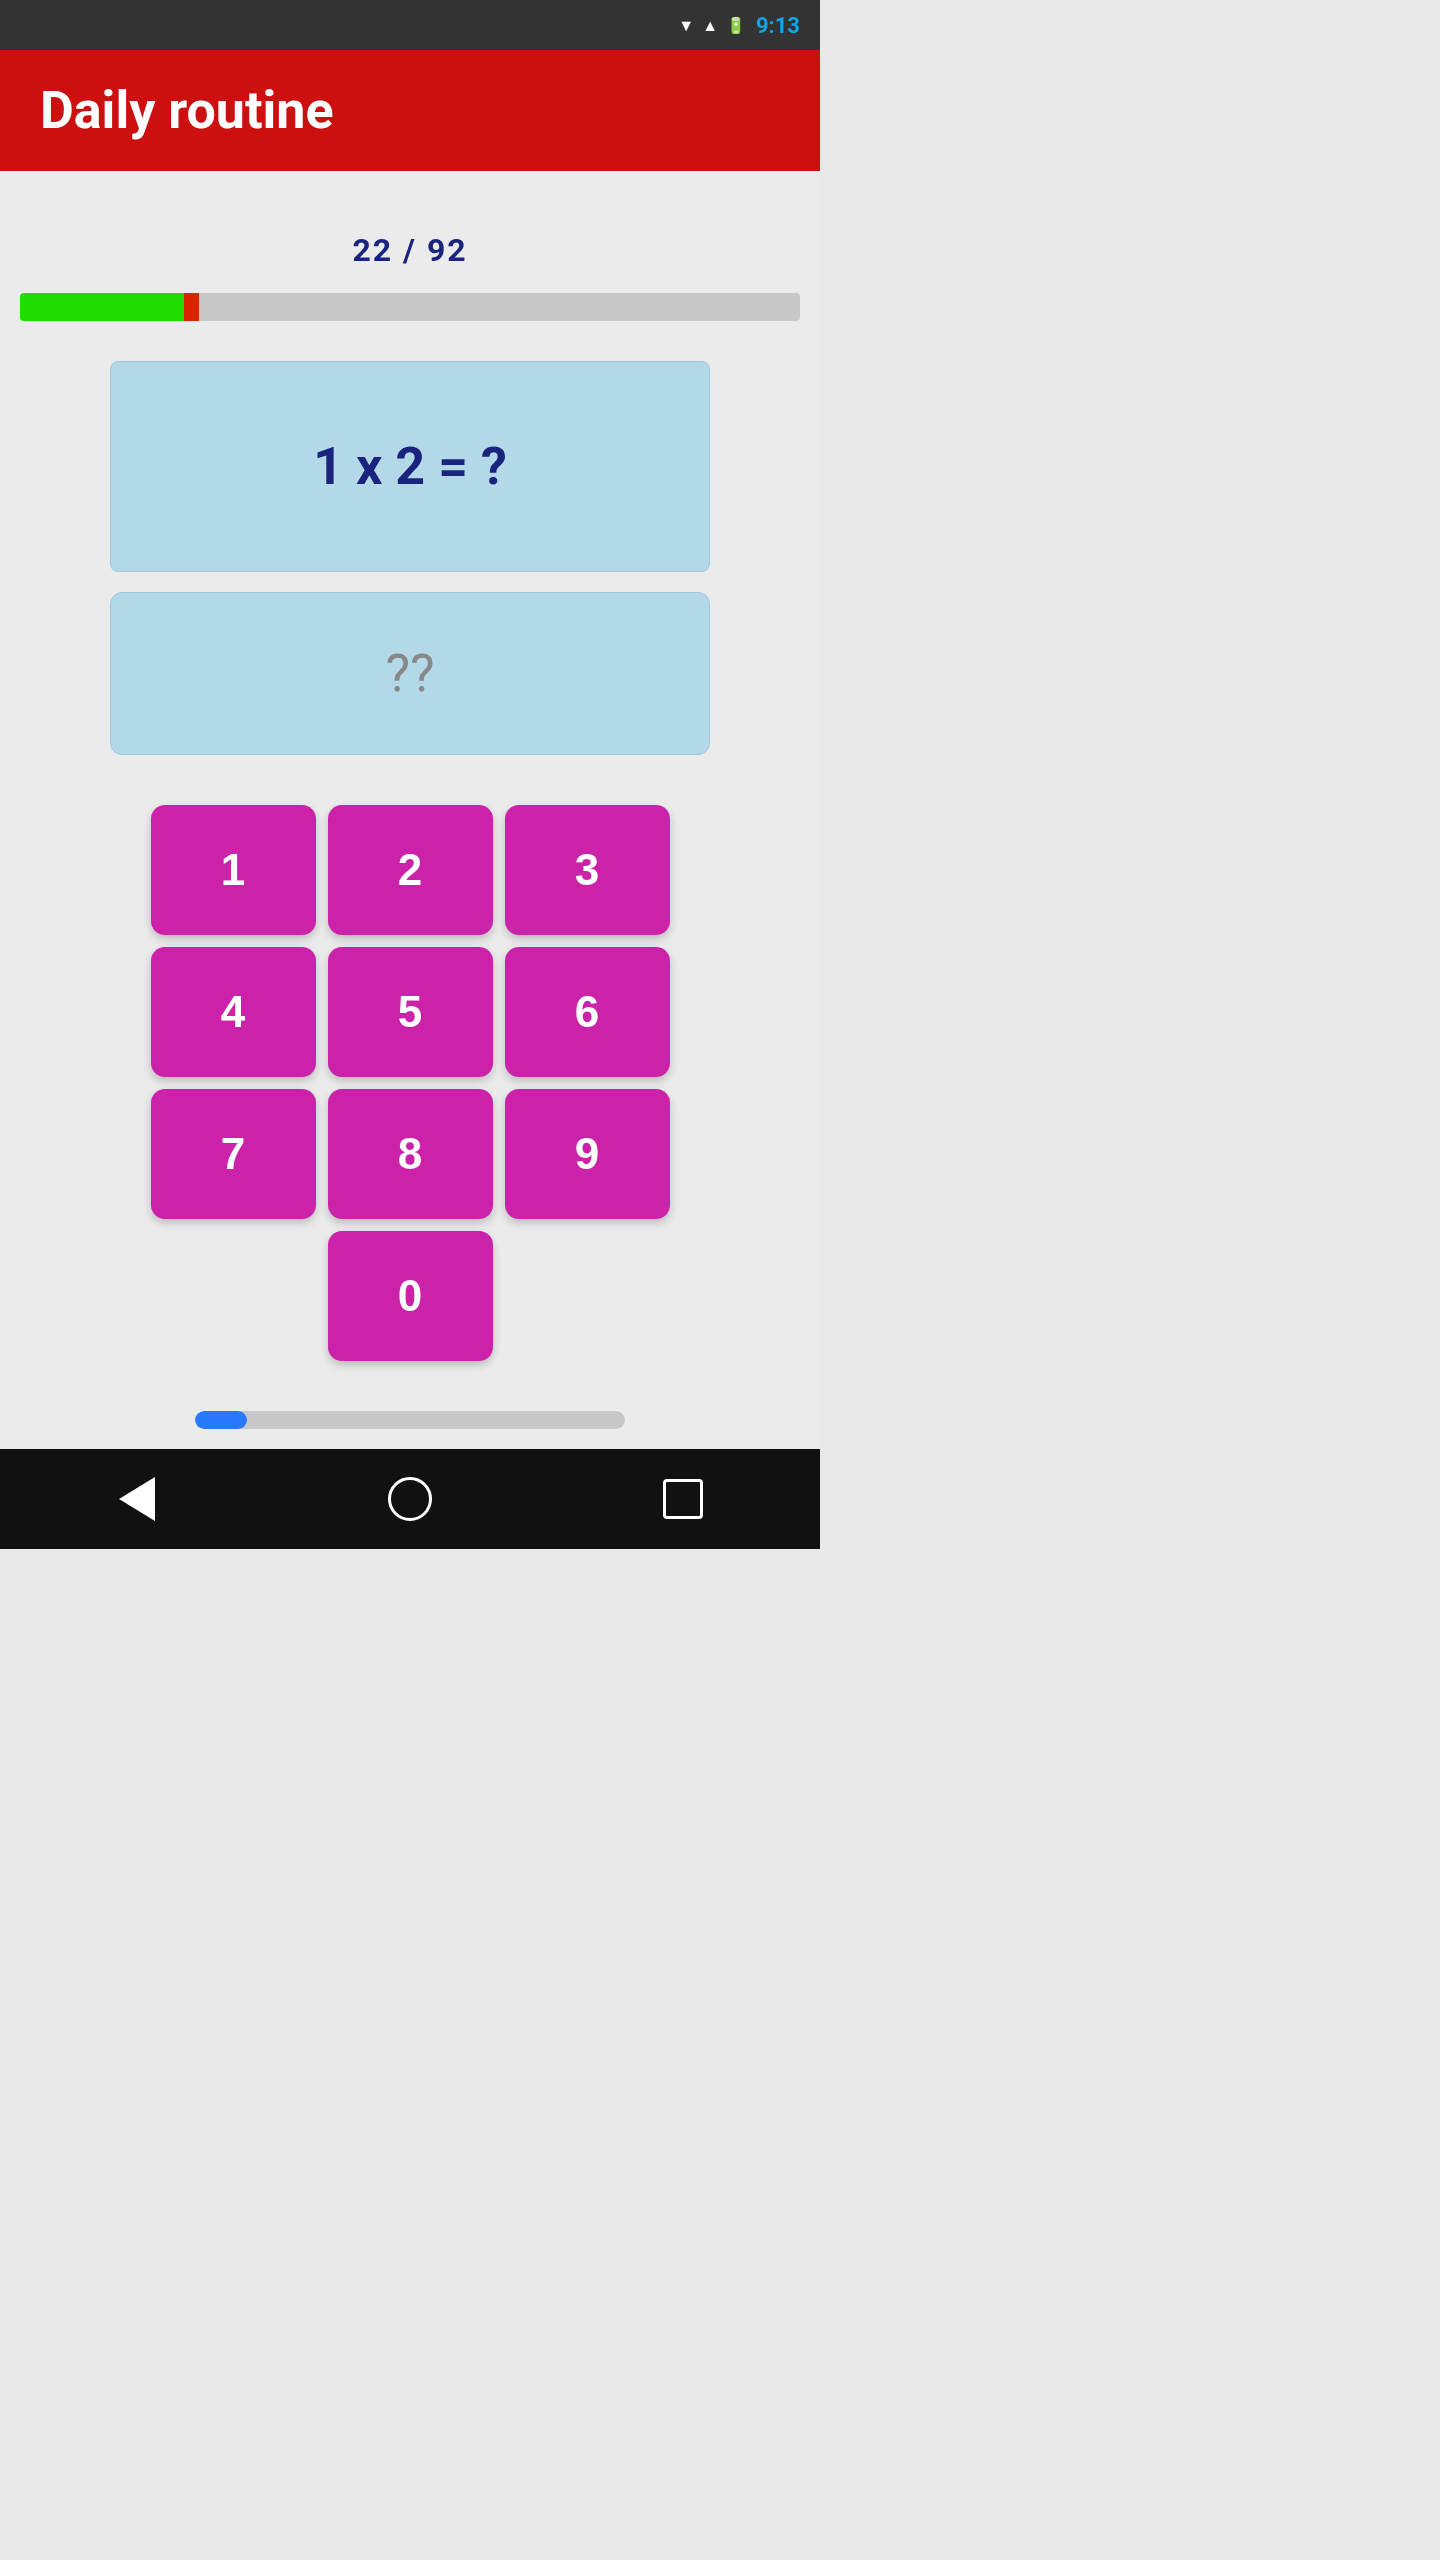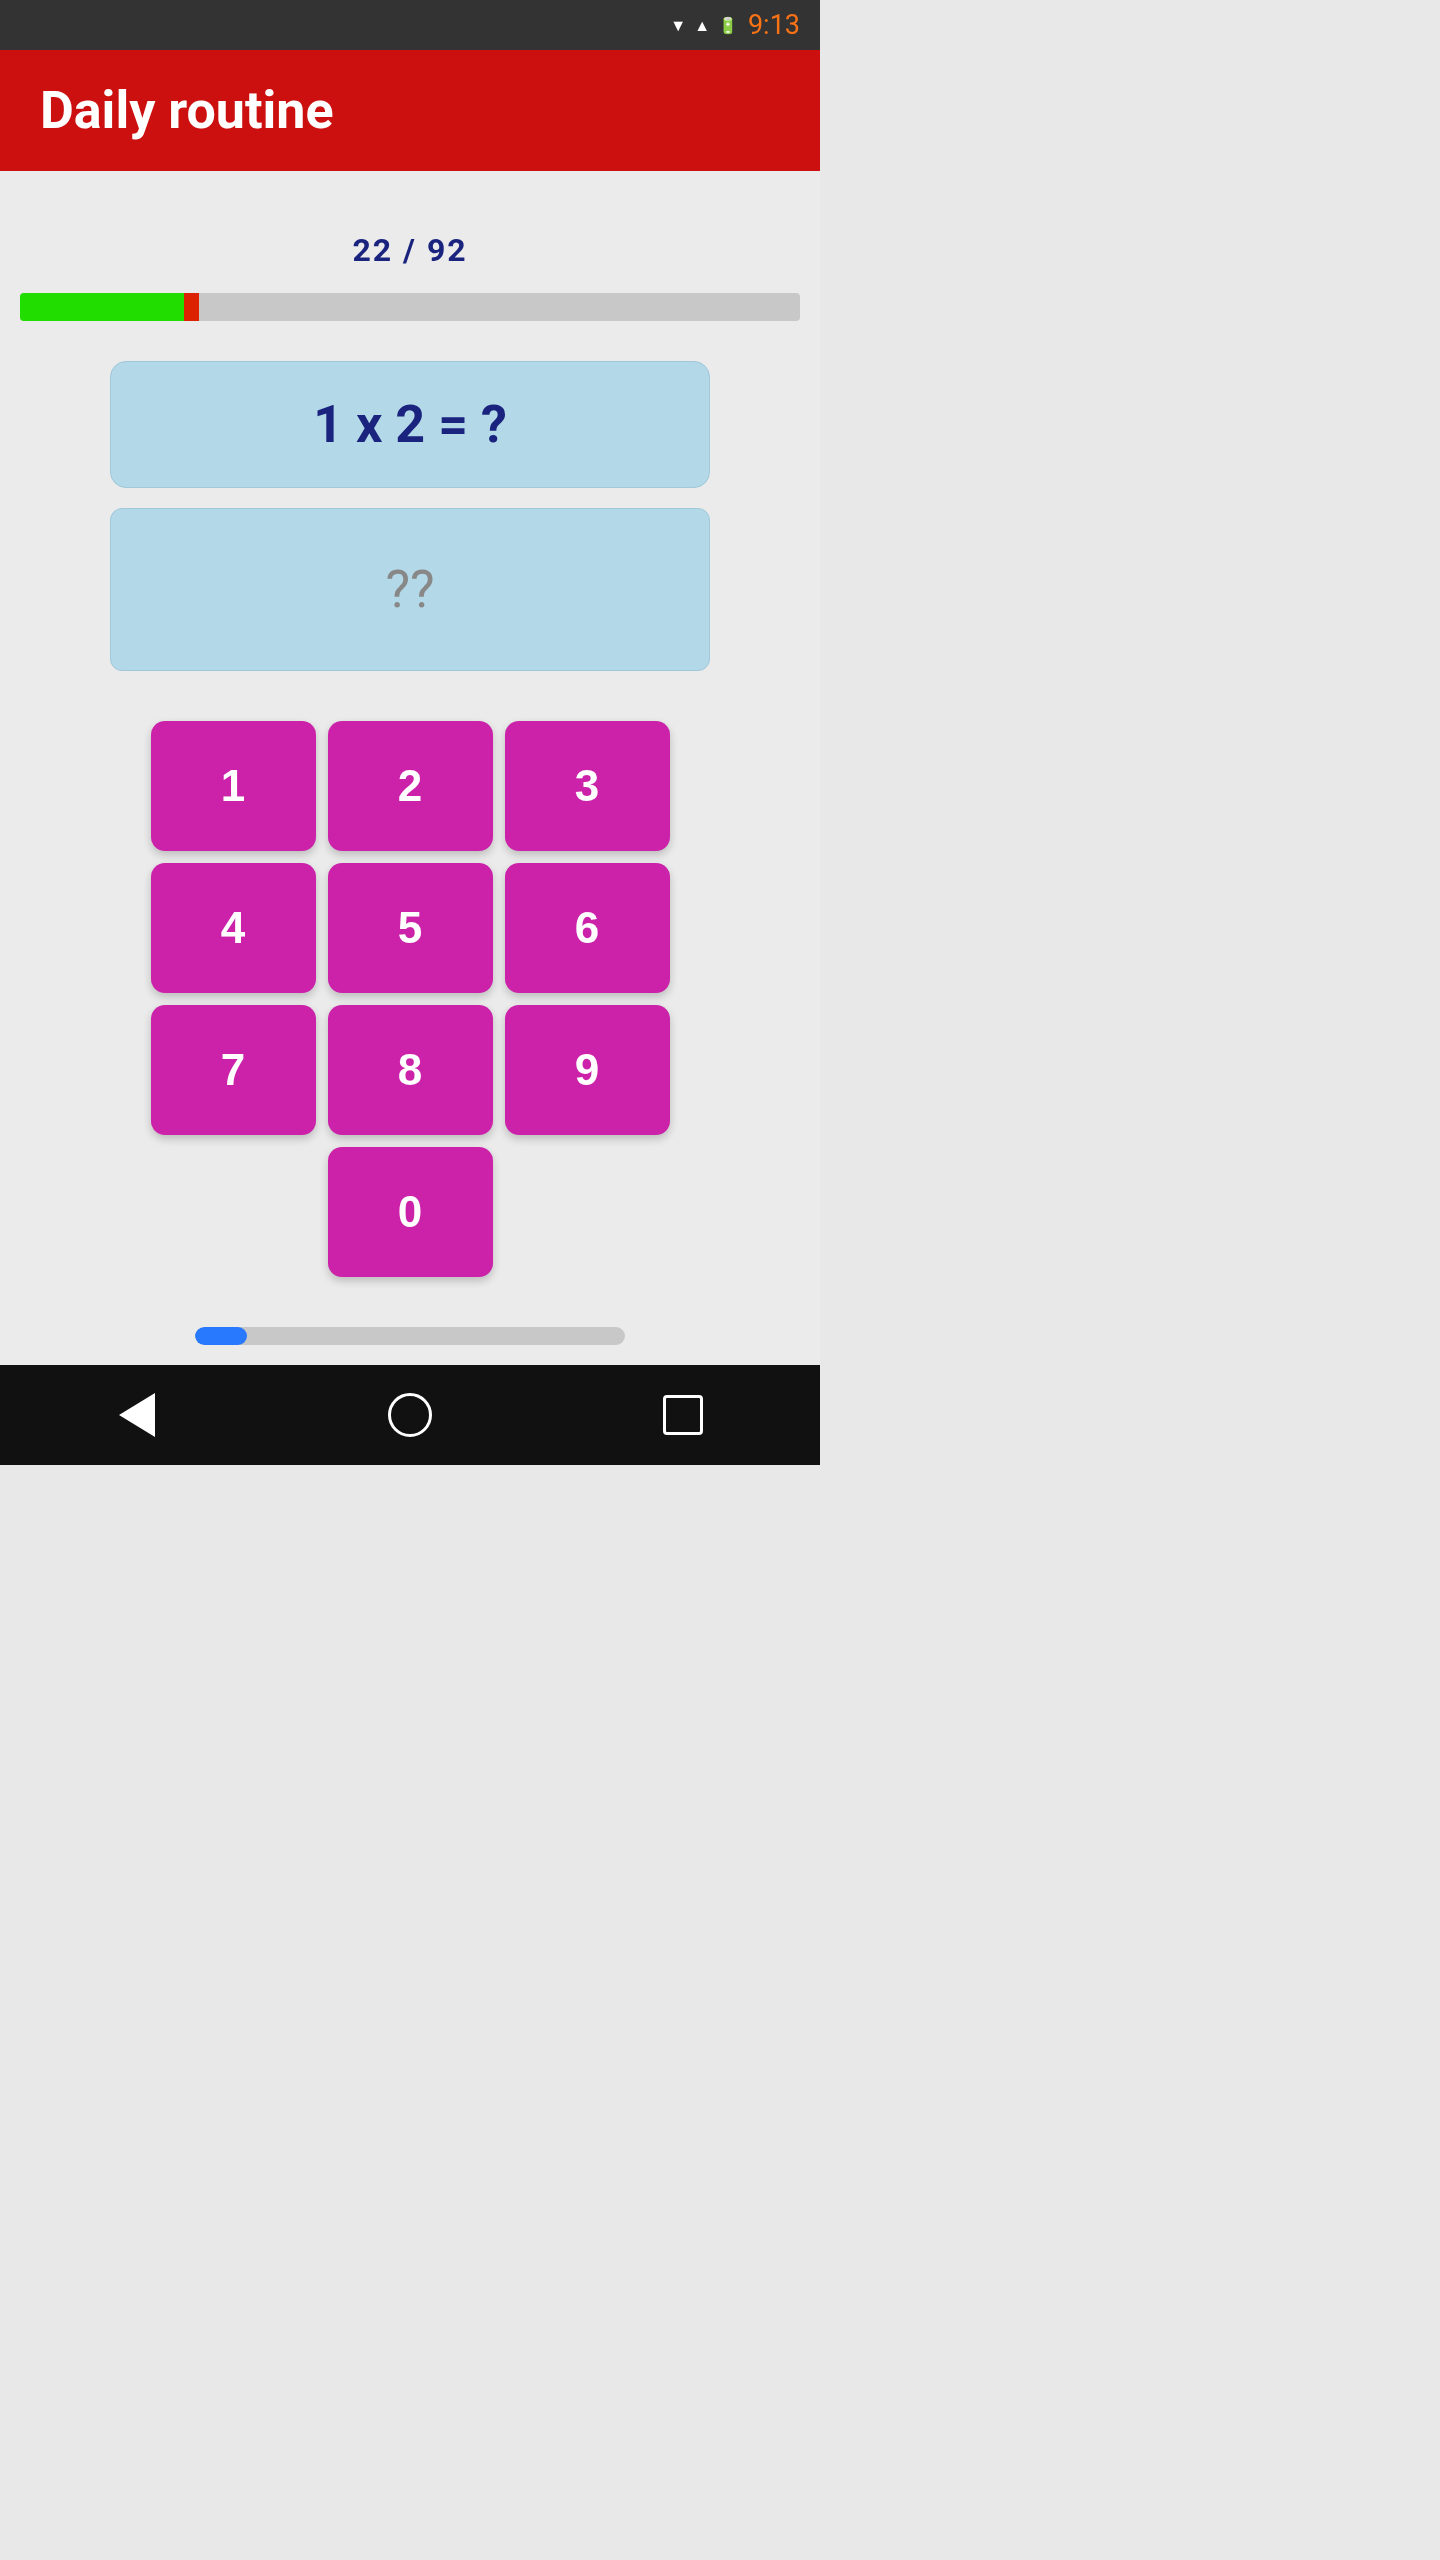--- a/index.html
+++ b/index.html
@@ -25,23 +25,23 @@
       height: 50px;
       background: #333;
       display: flex;
       align-items: center;
       justify-content: flex-end;
       padding: 0 20px;
       gap: 10px;
     }
 
     .status-bar-time {
-      color: #f97316;
-      font-size: 27px;
-      font-weight: normal;
+      color: #0ea5e9;
+      font-size: 22px;
+      font-weight: bold;
     }
 
     .status-icons {
       display: flex;
       align-items: center;
       gap: 8px;
     }
 
     .status-icons span {
       color: white;
@@ -113,22 +113,22 @@
       top: 0;
       height: 100%;
       width: 2%;
       background: #dd2200;
     }
 
     
     .question-card {
       width: 600px;
       background: #b3d9e8;
-      border-radius: 16px;
-      padding: 32px 30px;
+      border-radius: 8px;
+      padding: 74px 30px;
       text-align: center;
       margin-bottom: 20px;
       border: 1px solid #a0c8da;
     }
 
     .question-text {
       color: #1a237e;
       font-size: 52px;
       font-weight: bold;
     }

